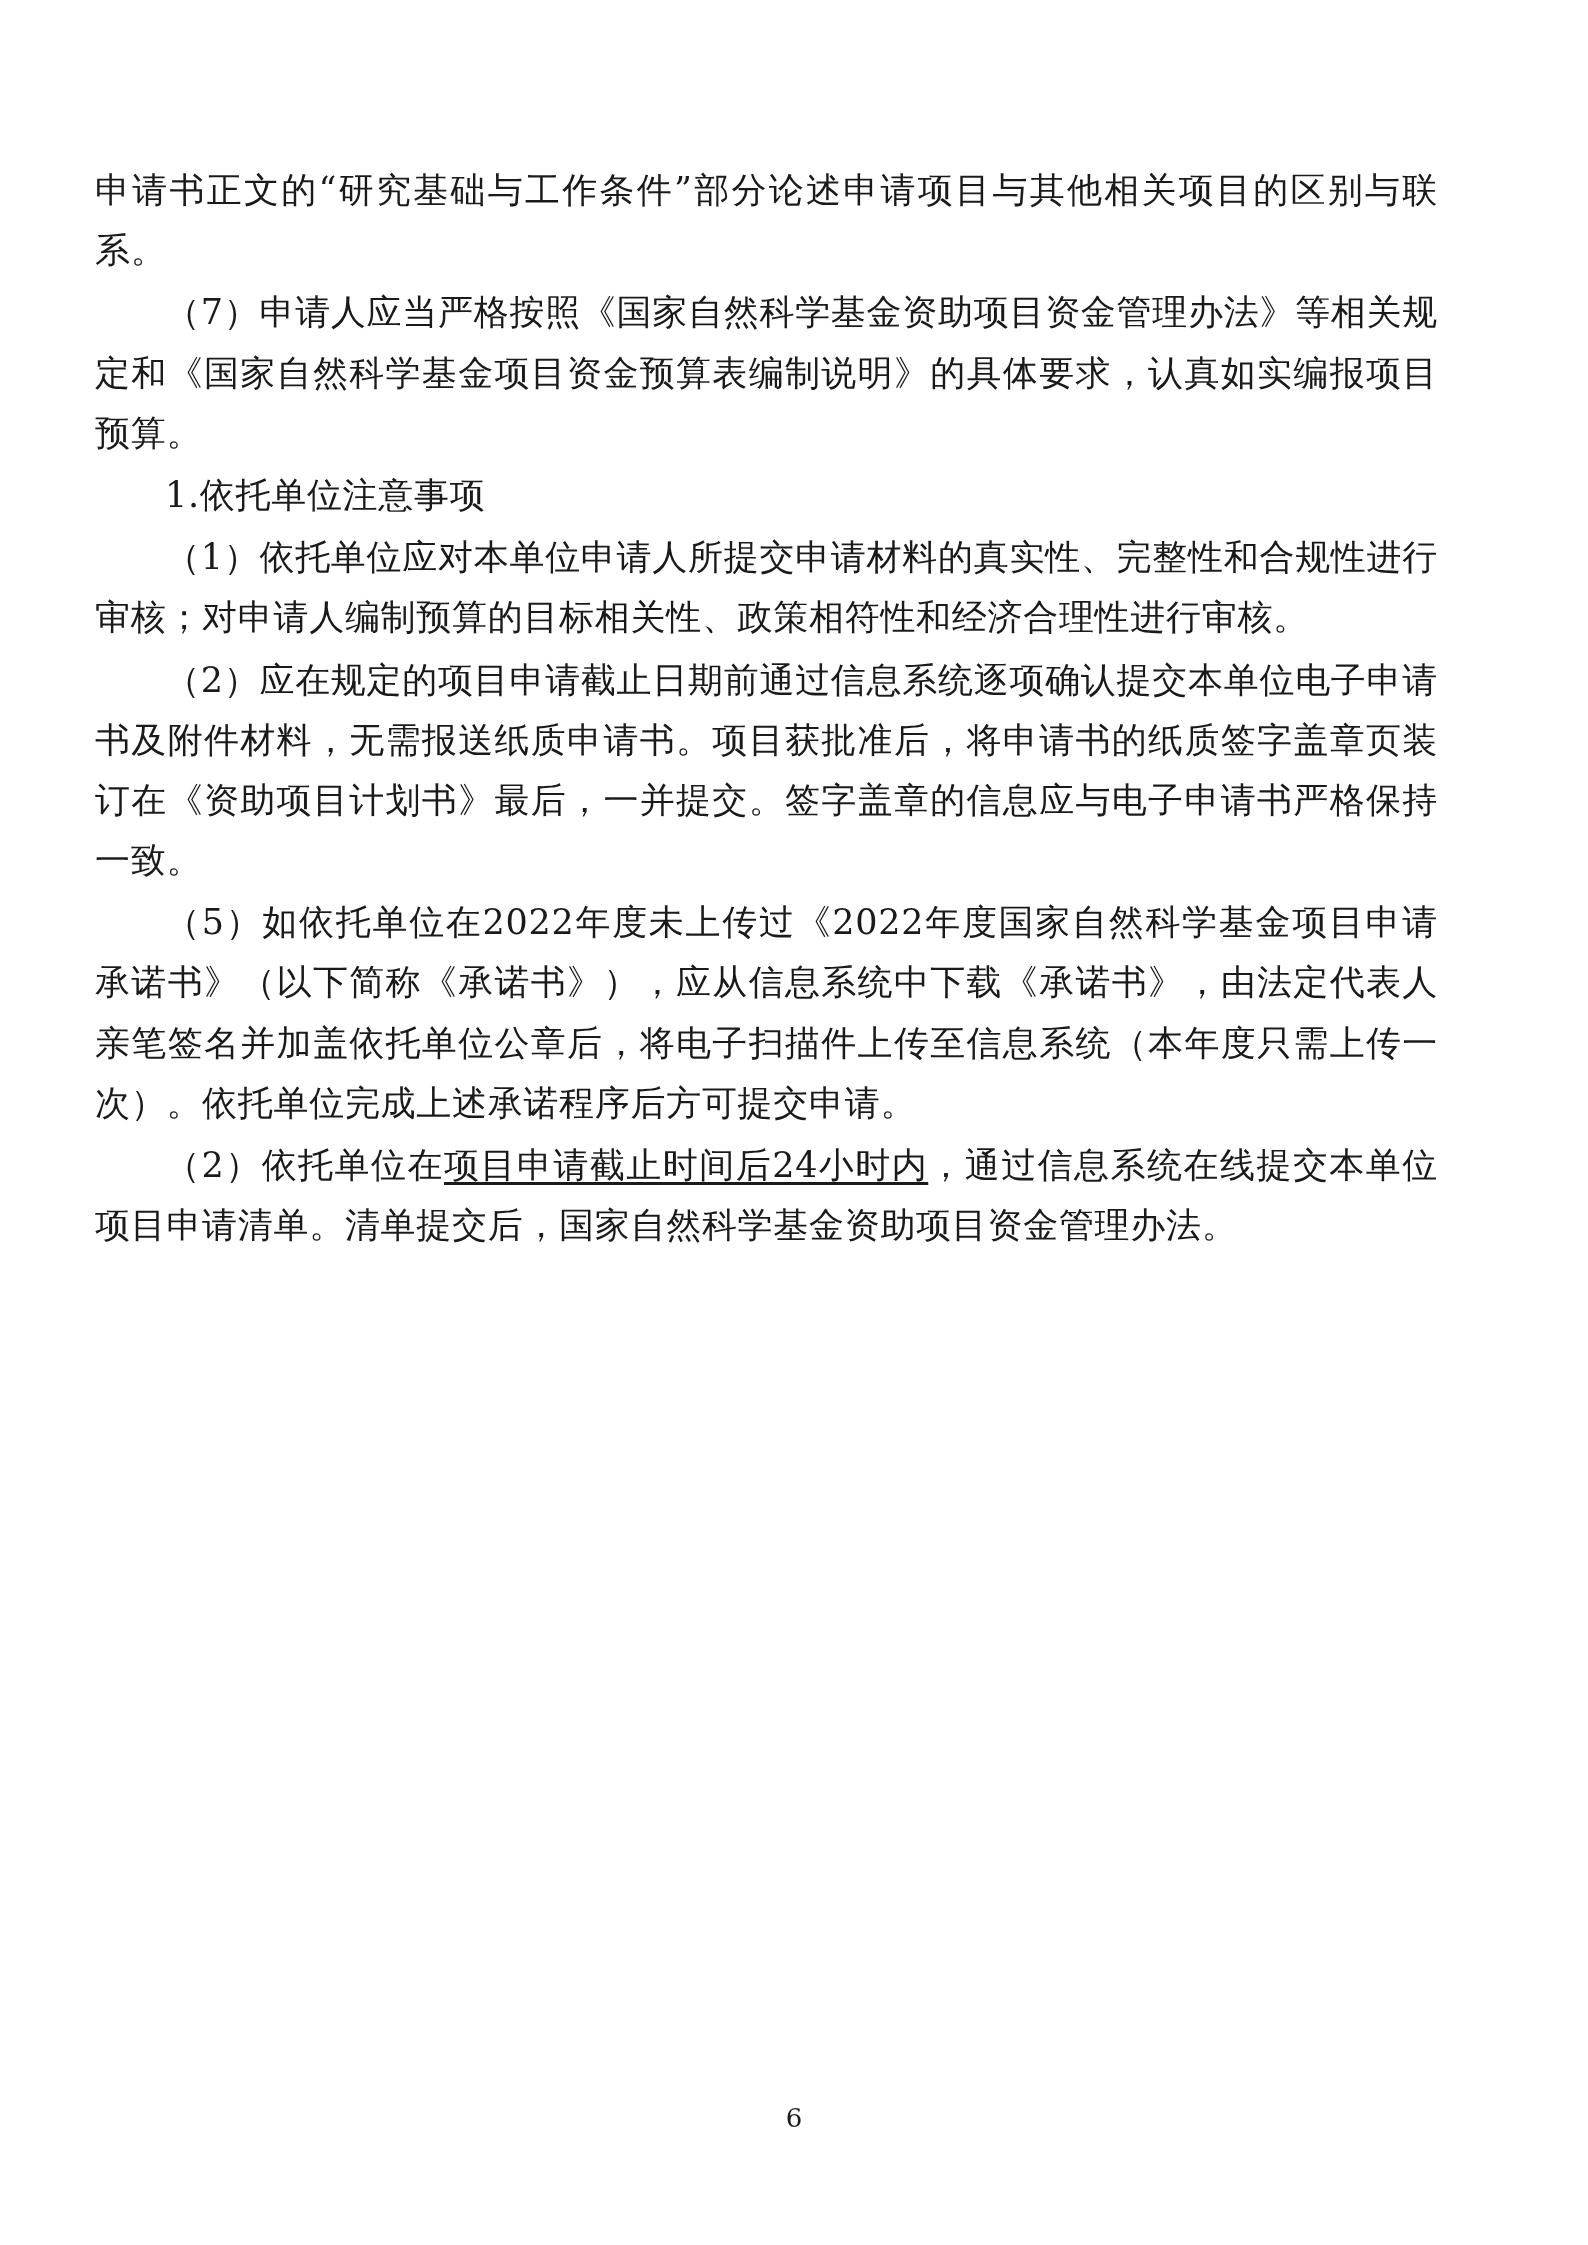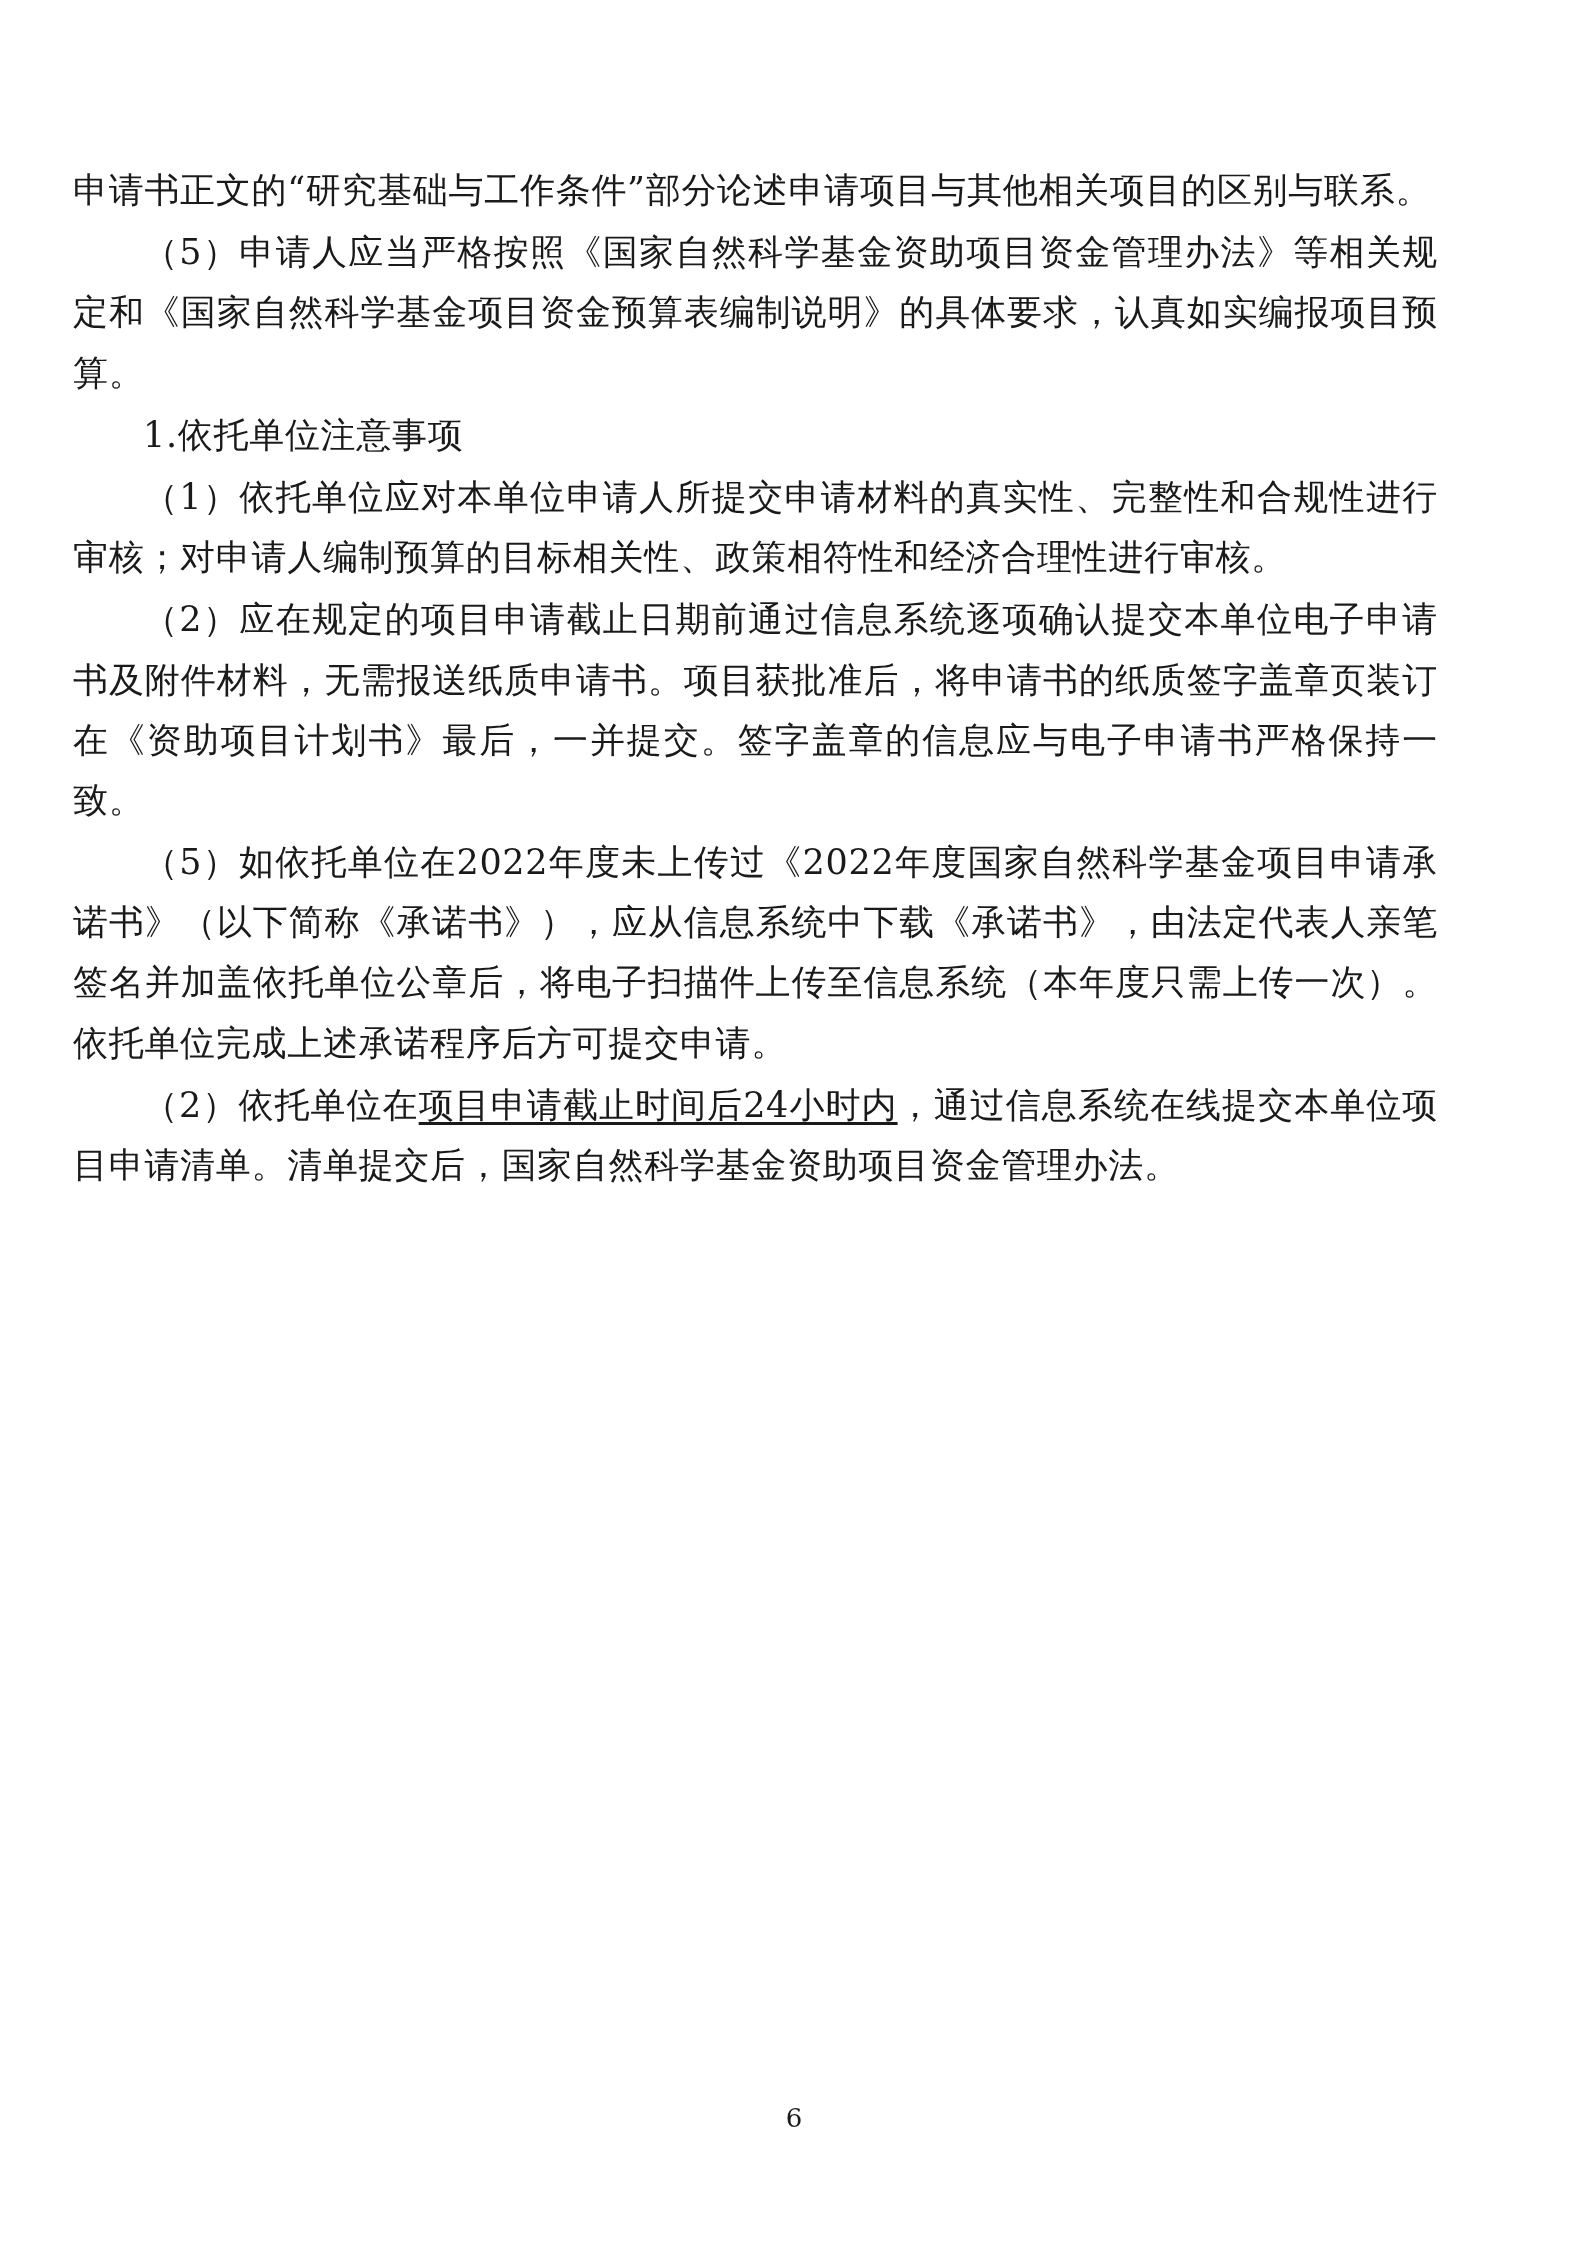--- a/index.html
+++ b/index.html
@@ -12,21 +12,21 @@
     height: 2245px;
     position: relative;
     font-family: "DejaVu Serif", "Liberation Serif", serif;
     color: #1a1a1a;
   }
   .page {
     position: relative;
     width: 1588px;
     height: 2245px;
     box-sizing: border-box;
-    padding: 160px 150px 120px 73px;
+    padding: 160px 150px 120px 95px;
   }
   .doc-body {
     font-size: 35px;
     line-height: 1.72;
     letter-spacing: 0.02em;
     text-align: justify;
     text-justify: inter-ideograph;
   }
   .para {
     margin: 0 0 2px 0;
@@ -55,21 +55,21 @@
   }
 </style>
 </head>
 <body>
 
 <div class="page">
   <div class="doc-body">
 
     <p class="para">申请书正文的“研究基础与工作条件”部分论述申请项目与其他相关项目的区别与联系。</p>
 
-    <p class="para indent">（5）申请人应当严格按照《国家自然科学基金资助项目资金管理办法》等相关规定和《国家自然科学基金项目资金预算表编制说明》的具体要求，认真如实编报项目预算。</p>
+    <p class="para indent">（7）申请人应当严格按照《国家自然科学基金资助项目资金管理办法》等相关规定和《国家自然科学基金项目资金预算表编制说明》的具体要求，认真如实编报项目预算。</p>
 
     <p class="para heading">1.依托单位注意事项</p>
 
     <p class="para indent">（1）依托单位应对本单位申请人所提交申请材料的真实性、完整性和合规性进行审核；对申请人编制预算的目标相关性、政策相符性和经济合理性进行审核。</p>
 
     <p class="para indent">（2）应在规定的项目申请截止日期前通过信息系统逐项确认提交本单位电子申请书及附件材料，无需报送纸质申请书。项目获批准后，将申请书的纸质签字盖章页装订在《资助项目计划书》最后，一并提交。签字盖章的信息应与电子申请书严格保持一致。</p>
 
     <p class="para indent">（5）如依托单位在2022年度未上传过《2022年度国家自然科学基金项目申请承诺书》（以下简称《承诺书》），应从信息系统中下载《承诺书》，由法定代表人亲笔签名并加盖依托单位公章后，将电子扫描件上传至信息系统（本年度只需上传一次）。依托单位完成上述承诺程序后方可提交申请。</p>
 
     <p class="para indent"><span>（2）依托单位在</span><span class="underline-bold">项目申请截止时间后24小时内</span><span>，通过信息系统在线提交本单位项目申请清单。清单提交后，国家自然科学基金资助项目资金管理办法。</span></p>

